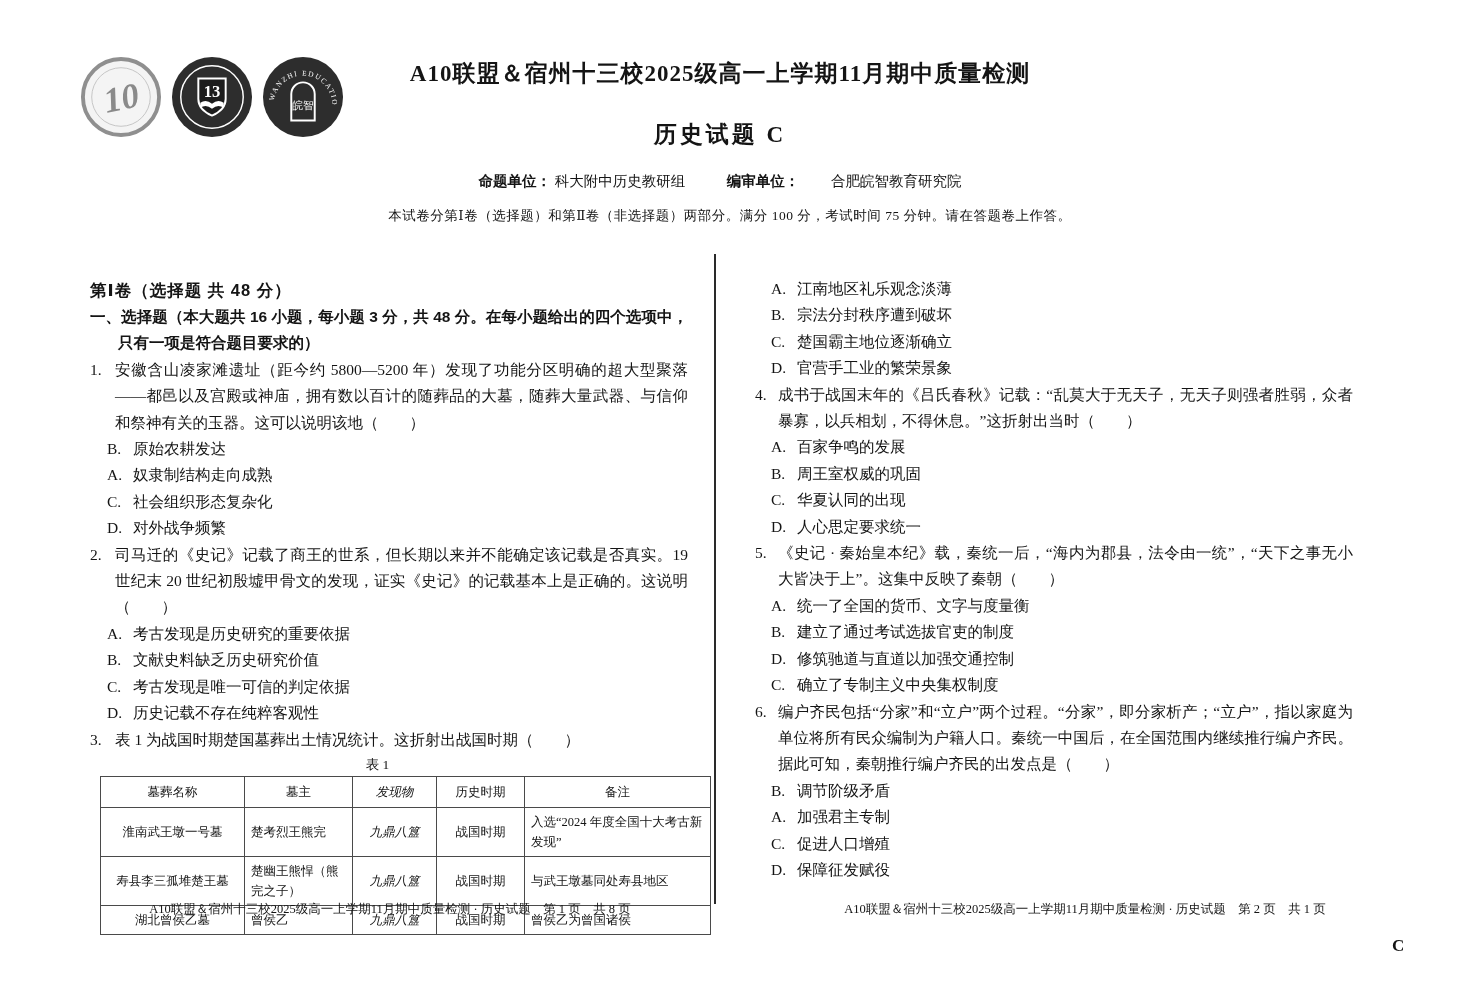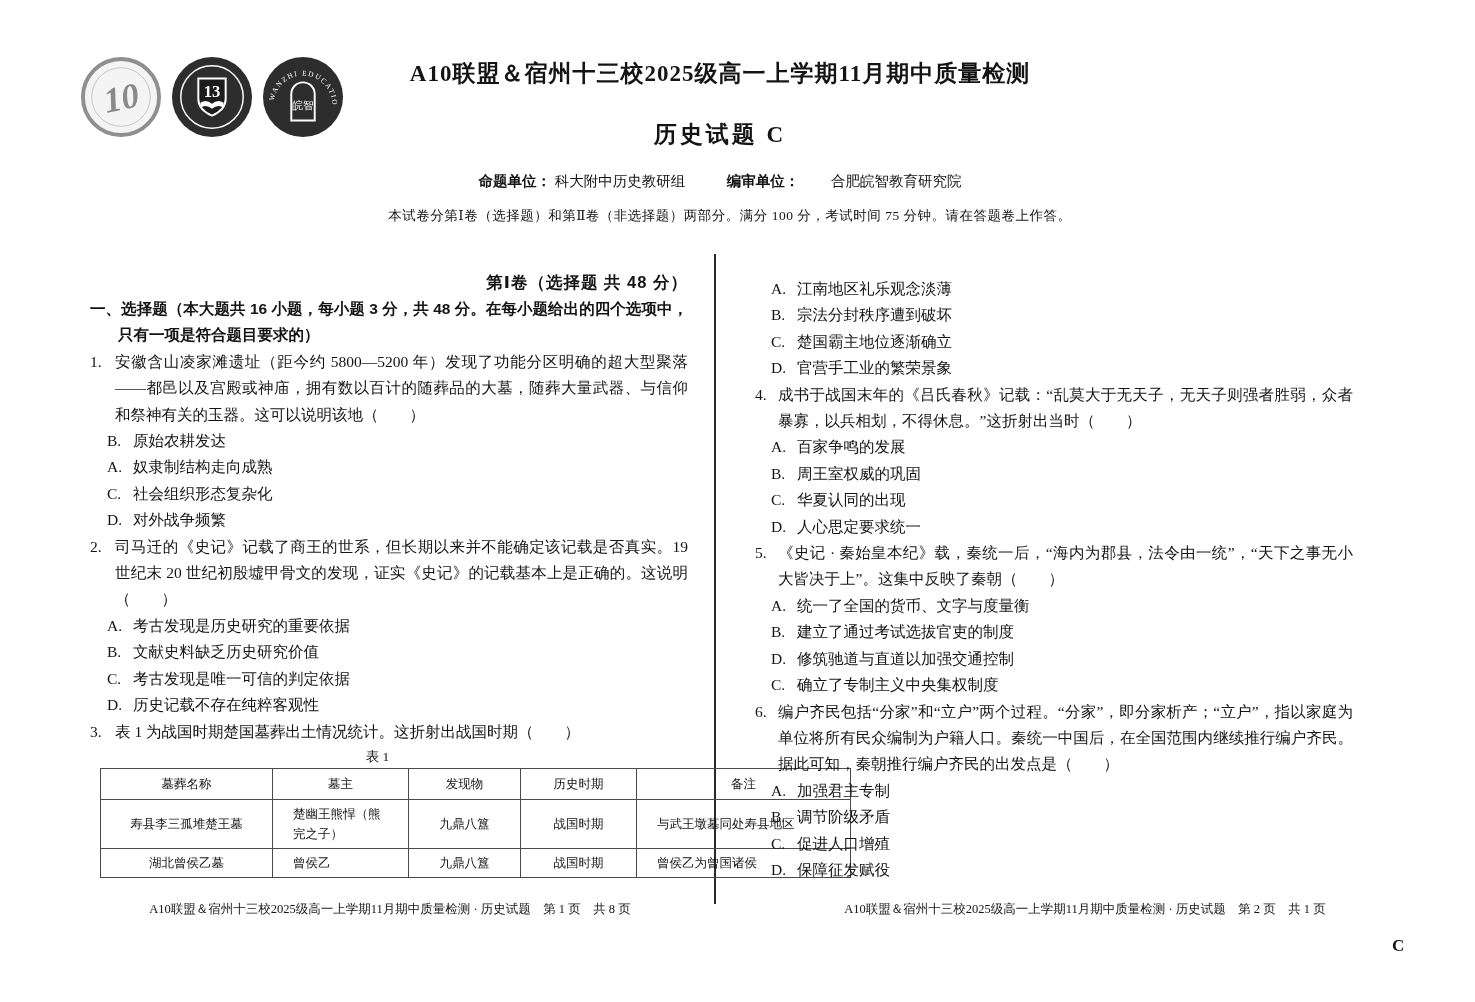--- a/index.html
+++ b/index.html
@@ -20,36 +20,36 @@
   .org-line{position:absolute;left:330px;top:172px;width:780px;text-align:center;font-size:14.5px;}
   .org-label{font-family:"Liberation Sans","DejaVu Sans",sans-serif;font-weight:bold;}
   .org-value{margin-right:38px;}
   .org-value:last-child{margin-right:0;margin-left:28px;}
   .instructions{position:absolute;left:90px;top:207px;width:1280px;text-align:center;font-size:13.5px;letter-spacing:0.5px;}
   
   .col{position:absolute;width:598px;font-size:15.5px;line-height:26.4px;}
   .col-left{left:90px;top:270px;}
   .col-right{left:755px;top:276px;}
   .divider{position:absolute;left:714px;top:254px;width:2px;height:650px;background:#2a2a2a;}
-  .section-title{text-align:right;font-family:"Liberation Sans","DejaVu Sans",sans-serif;font-weight:bold;font-size:16.5px;height:24px;line-height:24px;margin-bottom:2px;letter-spacing:1px;}
+  .section-title{text-align:left;font-family:"Liberation Sans","DejaVu Sans",sans-serif;font-weight:bold;font-size:16.5px;height:24px;line-height:24px;margin-bottom:2px;letter-spacing:1px;margin-top:8px;}
   .intro{font-family:"Liberation Sans","DejaVu Sans",sans-serif;font-weight:bold;text-align:justify;padding-left:28px;text-indent:-28px;}
   .question{position:relative;padding-left:25px;text-align:justify;}
   .qnum{position:absolute;left:0;top:0;}
   .col-right .question{padding-left:23px;}
   .option{padding-left:17px;}
   .col-right .option{padding-left:16px;}
   .opt-letter{display:inline-block;min-width:17px;margin-right:9px;}
   
   .tbl-caption{width:555px;margin-left:10px;text-align:center;font-size:13.5px;height:21px;line-height:21px;margin-top:1px;}
   table.data{border-collapse:collapse;margin-left:10px;margin-top:1px;table-layout:fixed;width:555px;font-size:12.5px;line-height:20px;}
-  table.data td,table.data th{border:1px solid #4a4a4a;padding:4px 20px;font-weight:normal;vertical-align:middle;}
+  table.data td,table.data th{border:1px solid #4a4a4a;padding:4px 6px;font-weight:normal;vertical-align:middle;}
   table.data th{text-align:center;height:22px;}
   .c1{width:131px;text-align:center;}
   .c2{width:95px;text-align:left;}
-  .c3{width:71px;text-align:center;}
+  .c3{width:71px;text-align:center;font-style:italic;}
   .c4{width:75px;text-align:center;}
   .c5{width:173px;text-align:left;}
   
   .footer{position:absolute;top:901px;font-size:12.5px;width:640px;text-align:center;}
   .footer-left{left:70px;}
   .footer-right{left:765px;}
   .corner-mark{position:absolute;left:1392px;top:936px;font-size:17px;font-weight:bold;}
 </style>
 </head>
 <body>
@@ -127,20 +127,27 @@
     <table class="data">
       <tbody>
           <tr>
         <th class="c1">墓葬名称</th>
         <th class="c2">墓主</th>
         <th class="c3">发现物</th>
         <th class="c4">历史时期</th>
         <th class="c5" style="text-align:center">备注</th>
       </tr>
       <tr>
+        <td class="c1">淮南武王墩一号墓</td>
+        <td class="c2">楚考烈王熊完</td>
+        <td class="c3">九鼎八簋</td>
+        <td class="c4">战国时期</td>
+        <td class="c5">入选“2024 年度全国十大考古新发现”</td>
+      </tr>
+      <tr>
         <td class="c1">寿县李三孤堆楚王墓</td>
         <td class="c2">楚幽王熊悍（熊完之子）</td>
         <td class="c3">九鼎八簋</td>
         <td class="c4">战国时期</td>
         <td class="c5">与武王墩墓同处寿县地区</td>
       </tr>
       <tr>
         <td class="c1">湖北曾侯乙墓</td>
         <td class="c2">曾侯乙</td>
         <td class="c3">九鼎八簋</td>
@@ -172,22 +179,22 @@
     </div>
     <div class="option"><span class="opt-letter">A.</span><span>统一了全国的货币、文字与度量衡</span></div>
     <div class="option"><span class="opt-letter">B.</span><span>建立了通过考试选拔官吏的制度</span></div>
     <div class="option"><span class="opt-letter">D.</span><span>修筑驰道与直道以加强交通控制</span></div>
     <div class="option"><span class="opt-letter">C.</span><span>确立了专制主义中央集权制度</span></div>
 
     <div class="question">
       <span class="qnum">6.</span>
       <span>编户齐民包括“分家”和“立户”两个过程。“分家”，即分家析产；“立户”，指以家庭为单位将所有民众编制为户籍人口。秦统一中国后，在全国范围内继续推行编户齐民。据此可知，秦朝推行编户齐民的出发点是（　　）</span>
     </div>
+    <div class="option"><span class="opt-letter">B.</span><span>调节阶级矛盾</span></div>
     <div class="option"><span class="opt-letter">A.</span><span>加强君主专制</span></div>
-    <div class="option"><span class="opt-letter">B.</span><span>调节阶级矛盾</span></div>
     <div class="option"><span class="opt-letter">C.</span><span>促进人口增殖</span></div>
     <div class="option"><span class="opt-letter">D.</span><span>保障征发赋役</span></div>
   </div>
 
   <div class="footer footer-left">A10联盟＆宿州十三校2025级高一上学期11月期中质量检测 · 历史试题　第 1 页　共 8 页</div>
   <div class="footer footer-right">A10联盟＆宿州十三校2025级高一上学期11月期中质量检测 · 历史试题　第 2 页　共 1 页</div>
   <div class="corner-mark">C</div>
 
 </div>
 

